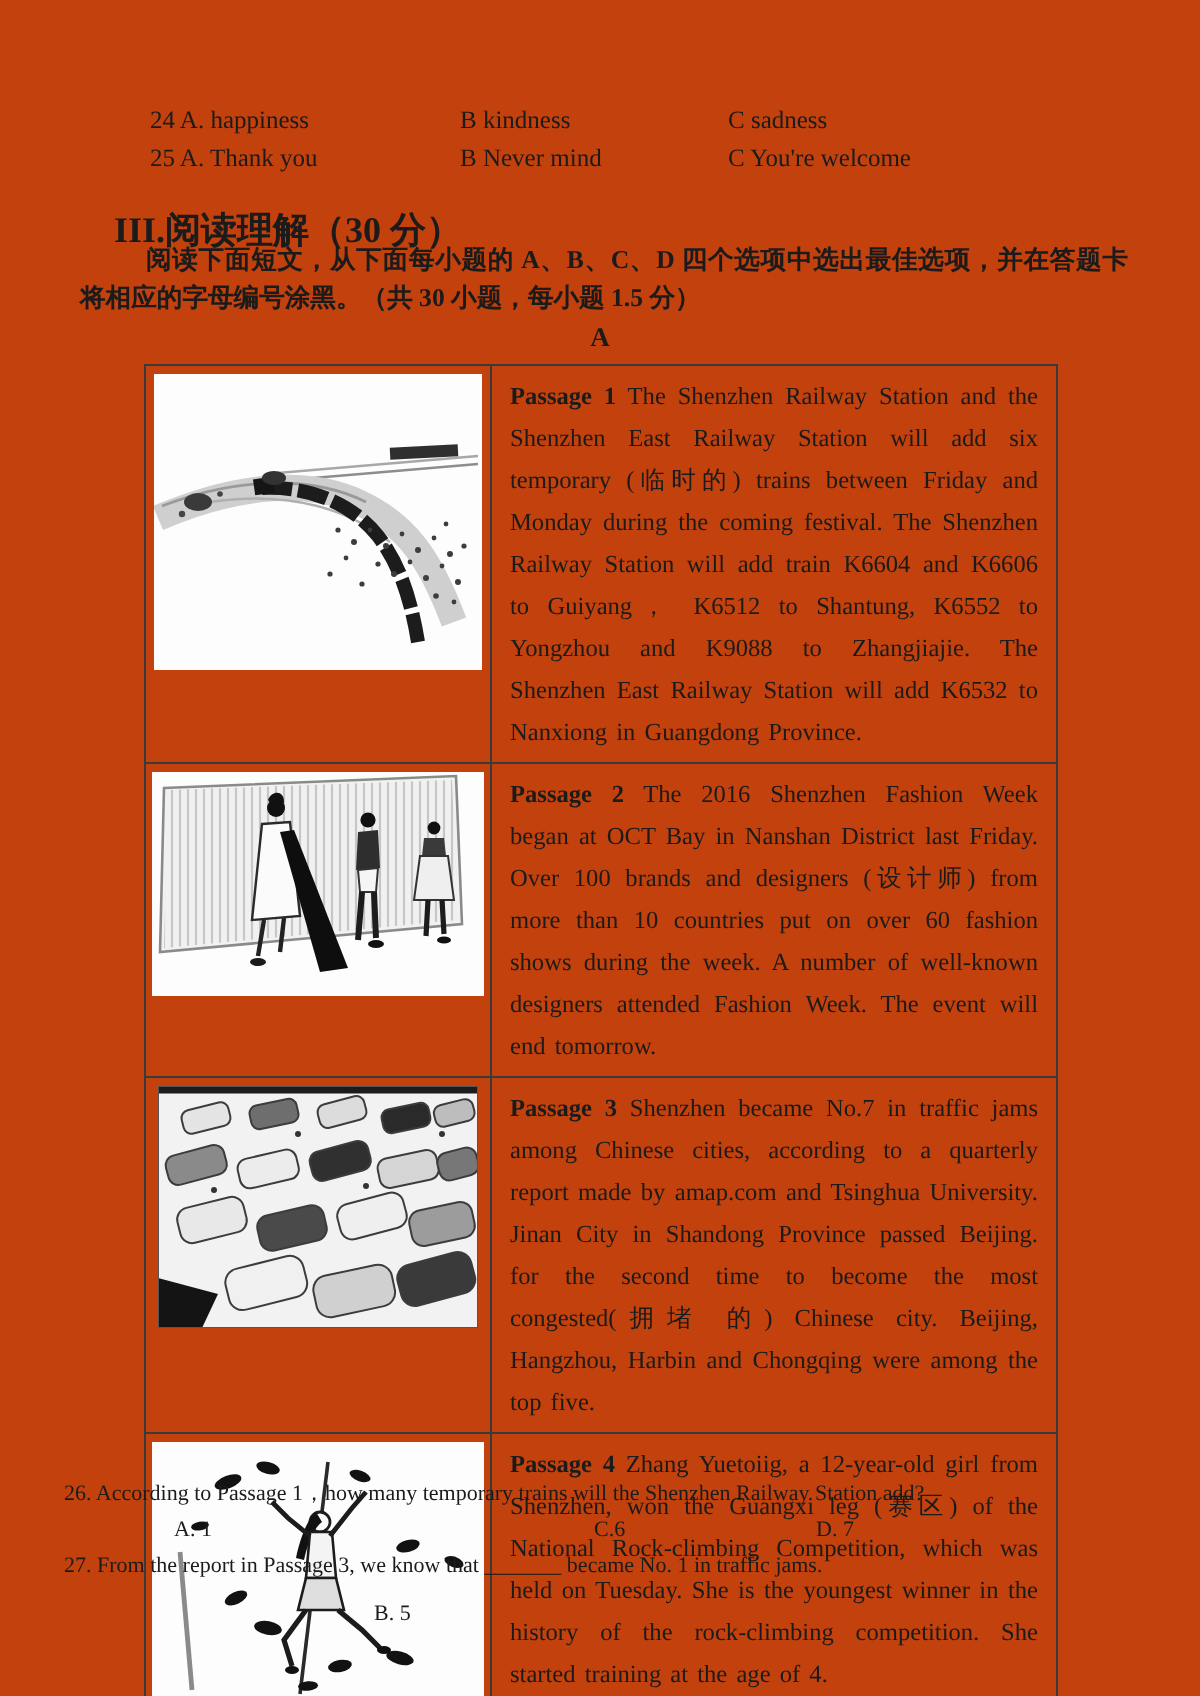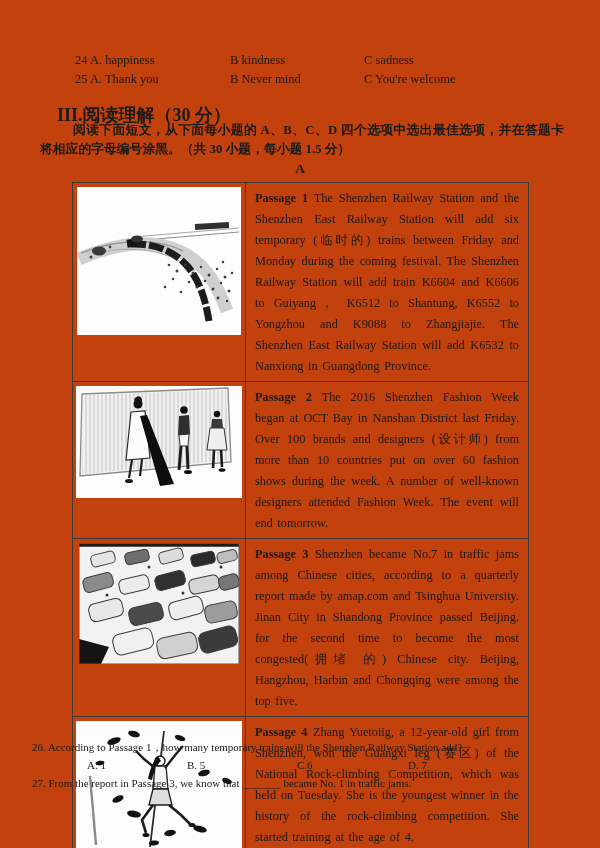--- a/index.html
+++ b/index.html
@@ -33,21 +33,21 @@
   tr.row1 td { height:158px; }
   tr.row2 td { height:126px; }
   tr.row3 td { height:133px; }
   tr.row4 td { height:137px; }
   .img-cell svg { display:inline-block; }
 
   
   .q-block { position:absolute; left:32px; top:738px; width:545px; font-size:11px; line-height:18px; }
   .q-options { position:relative; height:18px; }
   .q-options .o0 { position:absolute; left:55px; }
-  .q-options .o1 { position:absolute; left:155px; }
+  .q-options .o1 { position:absolute; left:155px;margin-top:42px; }
   .q-options .o2 { position:absolute; left:265px; }
   .q-options .o3 { position:absolute; left:376px; }
 
   
   .watermark { position:absolute; right:5px; bottom:0px; text-align:center;
                font-family:"Liberation Sans", sans-serif; pointer-events:none; }
   .wm-title { font-size:46px; font-weight:bold; letter-spacing:3px; color:#ffffff;
               text-shadow:3px 4px 5px rgba(125,125,125,0.85), -1px -1px 2px rgba(185,185,185,0.55),
                           0 0 1px rgba(200,200,200,0.6); }
   .wm-url { font-size:20px; font-weight:bold; color:#fdfdfd; margin-top:-7px;

